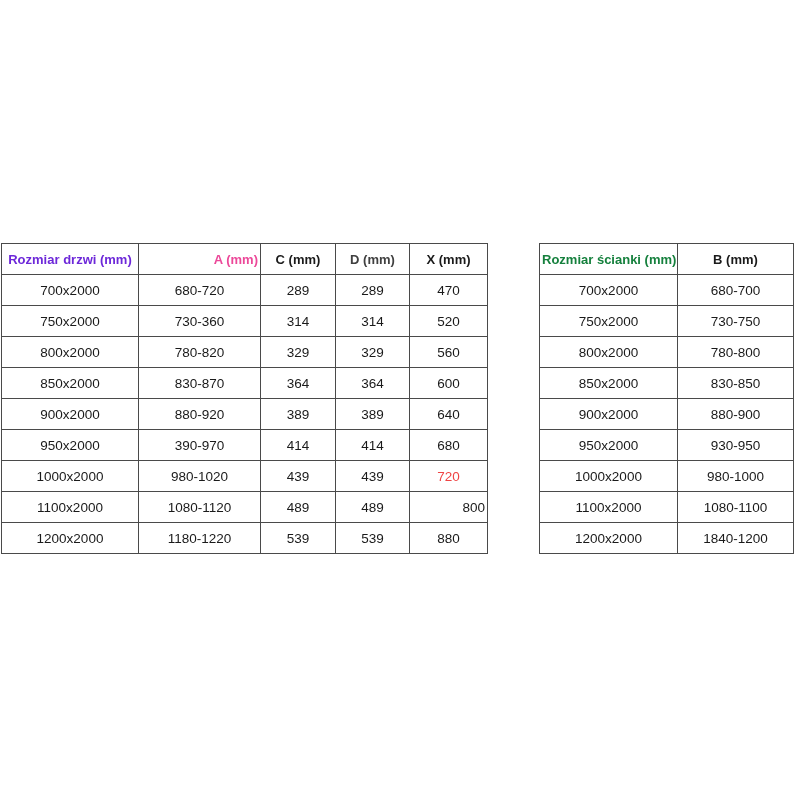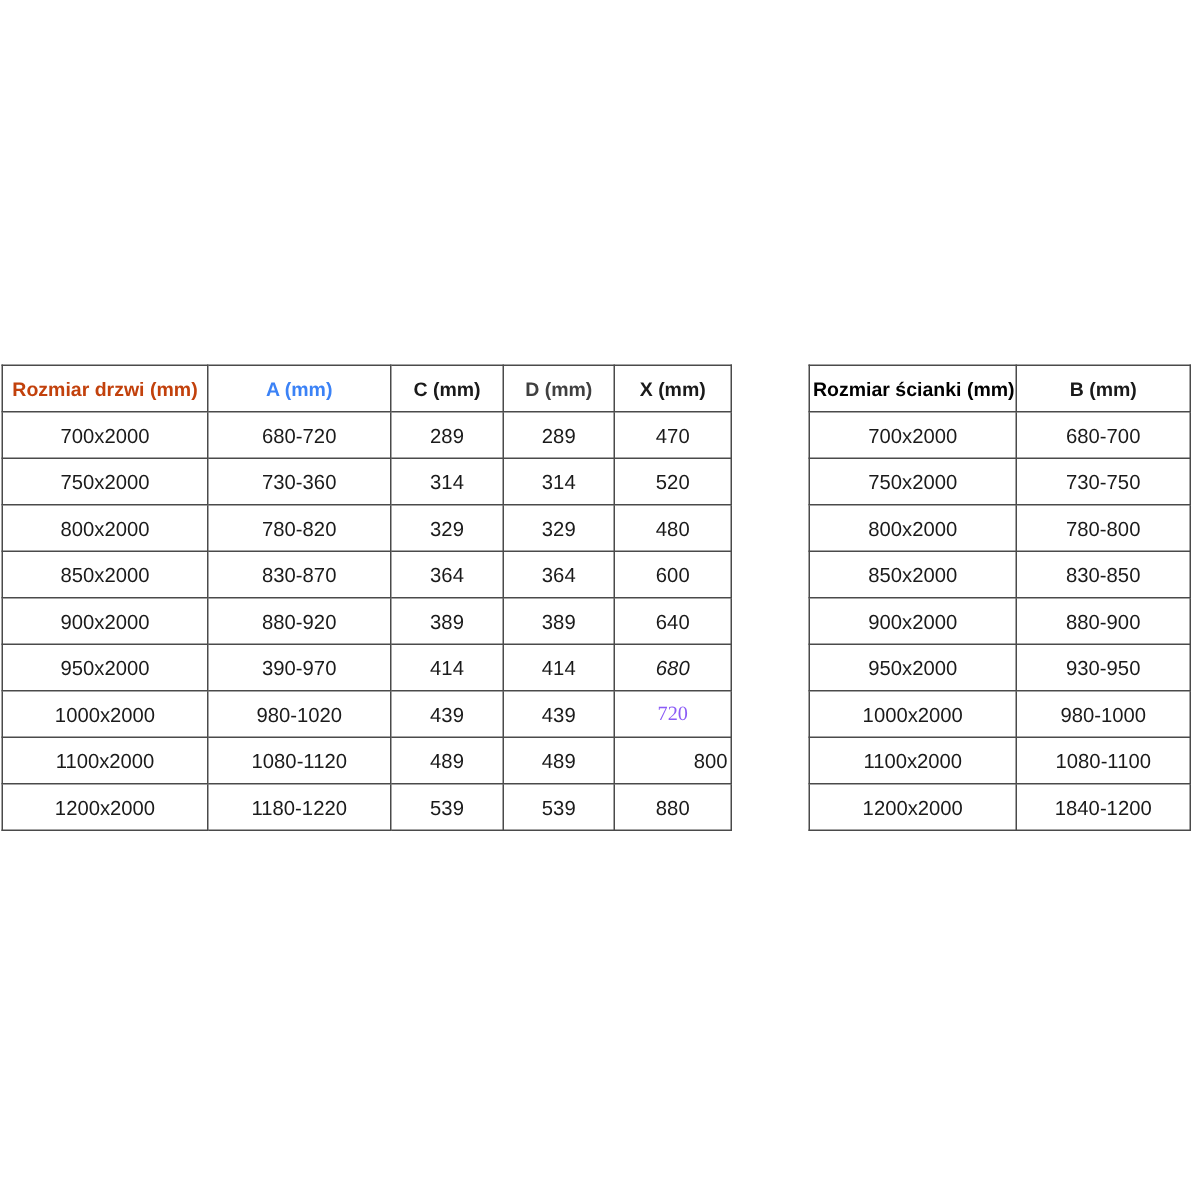--- a/index.html
+++ b/index.html
@@ -55,22 +55,22 @@
   <table class="spec" id="door-table" style="background: rgb(255, 255, 255);">
     <colgroup>
       <col style="width:137px">
       <col style="width:122px">
       <col style="width:75px">
       <col style="width:74px">
       <col style="width:78px">
     </colgroup>
     <thead>
       <tr>
-          <th style="border-color: rgb(74, 74, 74); color: #c2410c; margin-top: 16px;">Rozmiar drzwi (mm)</th>
-          <th style="border-color: rgb(74, 74, 74); color: #3b82f6;">A (mm)</th>
+          <th style="border-color: rgb(74, 74, 74); color: #6d28d9; margin-top: 16px;">Rozmiar drzwi (mm)</th>
+          <th style="border-color: rgb(74, 74, 74); color: #ec4899; text-align: right;">A (mm)</th>
           <th style="border-color: rgb(74, 74, 74); color: rgb(26, 26, 26);">C (mm)</th>
           <th style="border-color: rgb(74, 74, 74); color: #404040;">D (mm)</th>
           <th style="border-color: rgb(74, 74, 74); color: rgb(26, 26, 26);">X (mm)</th>
         </tr>
     </thead>
     <tbody>
         <tr>
           <td style="border-color: rgb(74, 74, 74); color: rgb(26, 26, 26);">700x2000</td>
           <td style="border-color: rgb(74, 74, 74); color: rgb(26, 26, 26);">680-720</td>
           <td style="border-color: rgb(74, 74, 74); color: rgb(26, 26, 26);">289</td>
@@ -82,49 +82,49 @@
           <td style="border-color: rgb(74, 74, 74); color: rgb(26, 26, 26);">730-360</td>
           <td style="border-color: rgb(74, 74, 74); color: rgb(26, 26, 26);">314</td>
           <td style="border-color: rgb(74, 74, 74); color: rgb(26, 26, 26);">314</td>
           <td style="border-color: rgb(74, 74, 74); color: rgb(26, 26, 26);">520</td>
         </tr>
         <tr>
           <td style="border-color: rgb(74, 74, 74); color: rgb(26, 26, 26);">800x2000</td>
           <td style="border-color: rgb(74, 74, 74); color: rgb(26, 26, 26);">780-820</td>
           <td style="border-color: rgb(74, 74, 74); color: rgb(26, 26, 26);">329</td>
           <td style="border-color: rgb(74, 74, 74); color: rgb(26, 26, 26);">329</td>
-          <td style="border-color: rgb(74, 74, 74); color: rgb(26, 26, 26);">480</td>
+          <td style="border-color: rgb(74, 74, 74); color: rgb(26, 26, 26);">560</td>
         </tr>
         <tr>
           <td style="border-color: rgb(74, 74, 74); color: rgb(26, 26, 26);">850x2000</td>
           <td style="border-color: rgb(74, 74, 74); color: rgb(26, 26, 26);">830-870</td>
           <td style="border-color: rgb(74, 74, 74); color: rgb(26, 26, 26);">364</td>
           <td style="border-color: rgb(74, 74, 74); color: rgb(26, 26, 26);">364</td>
           <td style="border-color: rgb(74, 74, 74); color: rgb(26, 26, 26);">600</td>
         </tr>
         <tr>
           <td style="border-color: rgb(74, 74, 74); color: rgb(26, 26, 26);">900x2000</td>
           <td style="border-color: rgb(74, 74, 74); color: rgb(26, 26, 26);">880-920</td>
           <td style="border-color: rgb(74, 74, 74); color: rgb(26, 26, 26);">389</td>
           <td style="border-color: rgb(74, 74, 74); color: rgb(26, 26, 26);">389</td>
           <td style="border-color: rgb(74, 74, 74); color: rgb(26, 26, 26);">640</td>
         </tr>
         <tr>
           <td style="border-color: rgb(74, 74, 74); color: rgb(26, 26, 26);">950x2000</td>
           <td style="border-color: rgb(74, 74, 74); color: rgb(26, 26, 26);">390-970</td>
           <td style="border-color: rgb(74, 74, 74); color: rgb(26, 26, 26);">414</td>
           <td style="border-color: rgb(74, 74, 74); color: rgb(26, 26, 26);">414</td>
-          <td style="border-color: rgb(74, 74, 74); color: rgb(26, 26, 26); font-style: italic;">680</td>
+          <td style="border-color: rgb(74, 74, 74); color: rgb(26, 26, 26);">680</td>
         </tr>
         <tr>
           <td style="border-color: rgb(74, 74, 74); color: rgb(26, 26, 26);">1000x2000</td>
           <td style="border-color: rgb(74, 74, 74); color: rgb(26, 26, 26);">980-1020</td>
           <td style="border-color: rgb(74, 74, 74); color: rgb(26, 26, 26);">439</td>
           <td style="border-color: rgb(74, 74, 74); color: rgb(26, 26, 26);">439</td>
-          <td style="border-color: rgb(74, 74, 74); color: #8b5cf6; font-family: Liberation Serif, serif;">720</td>
+          <td style="border-color: rgb(74, 74, 74); color: #ef4444;">720</td>
         </tr>
         <tr>
           <td style="border-color: rgb(74, 74, 74); color: rgb(26, 26, 26);">1100x2000</td>
           <td style="border-color: rgb(74, 74, 74); color: rgb(26, 26, 26); margin-top: 41px;">1080-1120</td>
           <td style="border-color: rgb(74, 74, 74); color: rgb(26, 26, 26);">489</td>
           <td style="border-color: rgb(74, 74, 74); color: rgb(26, 26, 26);">489</td>
           <td style="border-color: rgb(74, 74, 74); color: rgb(26, 26, 26); text-align: right;">800</td>
         </tr>
         <tr>
           <td style="border-color: rgb(74, 74, 74); color: rgb(26, 26, 26);">1200x2000</td>
@@ -136,21 +136,21 @@
       </tbody>
   </table>
 
   <table class="spec" id="wall-table" style="background: rgb(255, 255, 255);">
     <colgroup>
       <col style="width:138px">
       <col style="width:116px">
     </colgroup>
     <thead>
       <tr>
-          <th style="border-color: rgb(74, 74, 74); color: #000000;">Rozmiar ścianki (mm)</th>
+          <th style="border-color: rgb(74, 74, 74); color: #15803d;">Rozmiar ścianki (mm)</th>
           <th style="border-color: rgb(74, 74, 74); color: rgb(26, 26, 26);">B (mm)</th>
         </tr>
     </thead>
     <tbody>
         <tr>
           <td style="border-color: rgb(74, 74, 74); color: rgb(26, 26, 26);">700x2000</td>
           <td style="border-color: rgb(74, 74, 74); color: rgb(26, 26, 26);">680-700</td>
         </tr>
         <tr>
           <td style="border-color: rgb(74, 74, 74); color: rgb(26, 26, 26);">750x2000</td>

